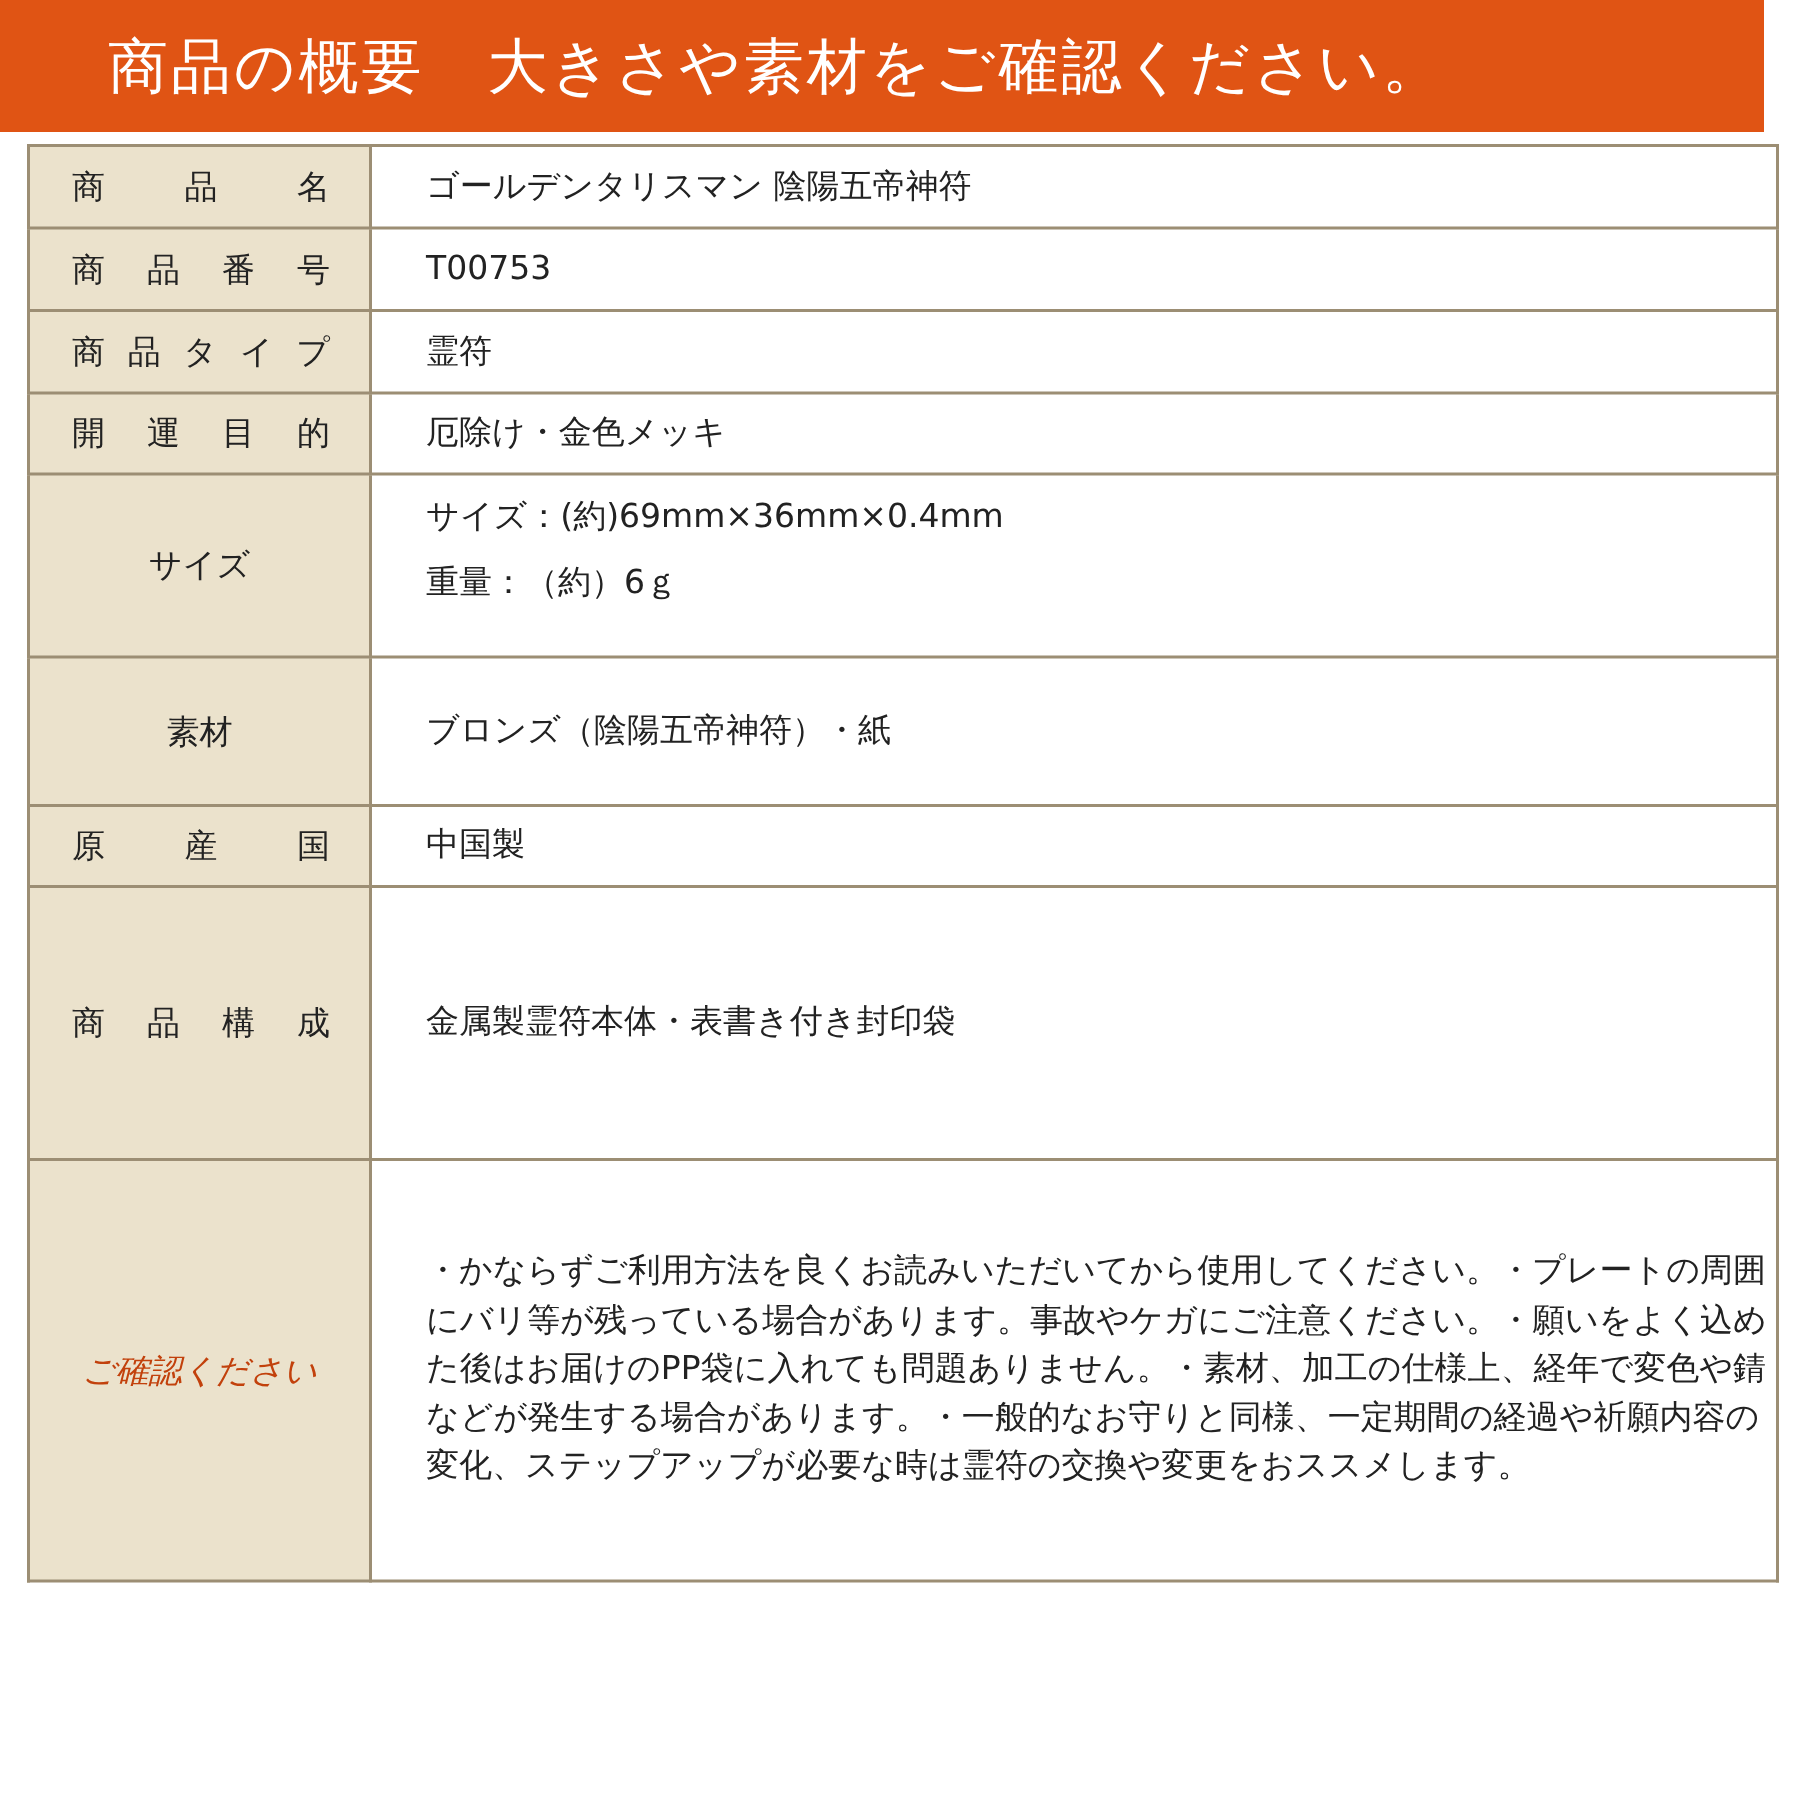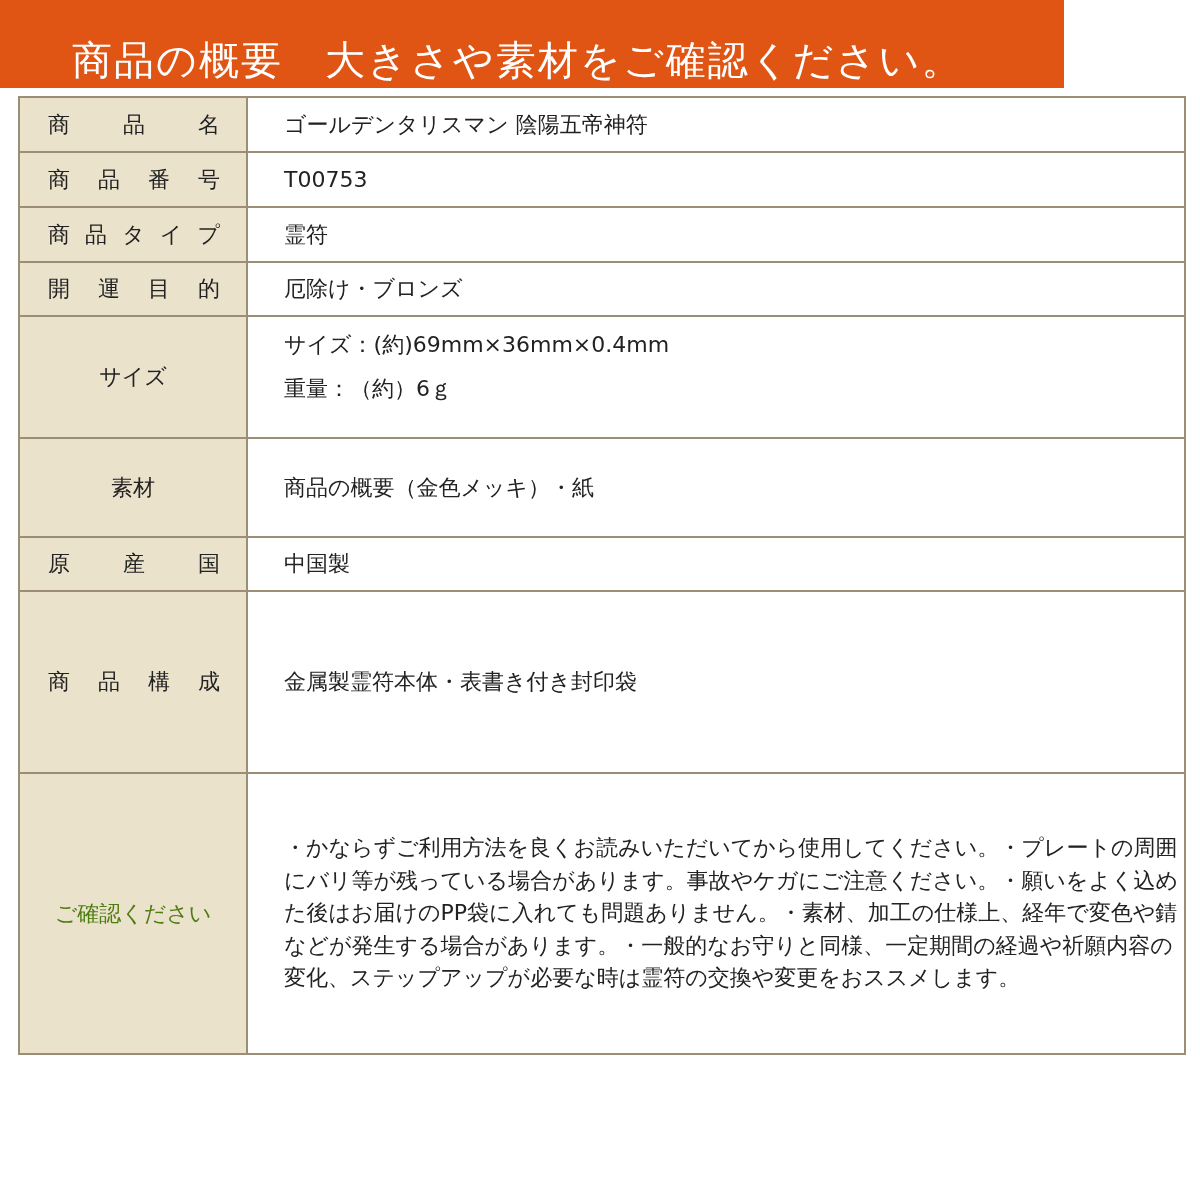--- a/index.html
+++ b/index.html
@@ -1,22 +1,22 @@
 <!DOCTYPE html>
 <html><head>
 <meta charset="utf-8">
 <style>
   * { box-sizing: border-box; margin: 0; padding: 0; }
   html, body { width: 1200px; height: 1200px; background: #ffffff; overflow: hidden; }
   body { font-family: "DejaVu Sans", "Liberation Sans", sans-serif; color: #222; position: relative; }
   .banner {
-    position: absolute; left: 0; top: 0; width: 1064px; height: 88px;
+    position: absolute; left: 0; top: 0; width: 1176px; height: 88px;
     background: #E05414;
     color: #ffffff;
-    display: flex; align-items: flex-end;
+    display: flex; align-items: center;
   }
   .banner-title {
     font-size: 40px; letter-spacing: 2px; padding-left: 72px; white-space: pre;
     font-weight: normal;
   }
   .spec-table {
     position: absolute; left: 18px; top: 96px; width: 1168px;
     border-collapse: collapse;
     border: 2px solid #9C8E74;
   }
@@ -33,21 +33,21 @@
   }
   .label-spaced {
     display: flex; justify-content: space-between;
     padding: 0 26px 0 28px;
   }
   .value-cell {
     background: #ffffff;
     padding-left: 36px;
     line-height: 32px;
   }
-  .notice-label { color: #4d7c0f; font-size: 21px; }
+  .notice-label { color: #c2410c; font-size: 21px; font-style: italic; }
   .notice-text { line-height: 32.5px; font-size: 22px; }
   .size-line { display: block; margin-top: 12px; }
 </style>
 </head>
 <body>
 
 <div class="banner">
   <h1 class="banner-title">商品の概要　大きさや素材をご確認ください。</h1>
 </div>
 
@@ -91,35 +91,35 @@
 
     <tr style="height:54px">
       <td class="label-cell">
         <div class="label-spaced">
           <span>開</span>
           <span>運</span>
           <span>目</span>
           <span>的</span>
         </div>
       </td>
-      <td class="value-cell">厄除け・ブロンズ</td>
+      <td class="value-cell">厄除け・金色メッキ</td>
     </tr>
 
     <tr style="height:109px">
       <td class="label-cell">サイズ</td>
       <td class="value-cell">
         <span class="size-line">サイズ：(約)69mm×36mm×0.4mm</span>
         <span class="size-line">重量：（約）6ｇ</span>
         <span class="size-line" style="height:20px"></span>
       </td>
     </tr>
 
     <tr style="height:99px">
       <td class="label-cell">素材</td>
-      <td class="value-cell">商品の概要（金色メッキ）・紙</td>
+      <td class="value-cell">ブロンズ（陰陽五帝神符）・紙</td>
     </tr>
 
     <tr style="height:54px">
       <td class="label-cell">
         <div class="label-spaced">
           <span>原</span>
           <span>産</span>
           <span>国</span>
         </div>
       </td>

